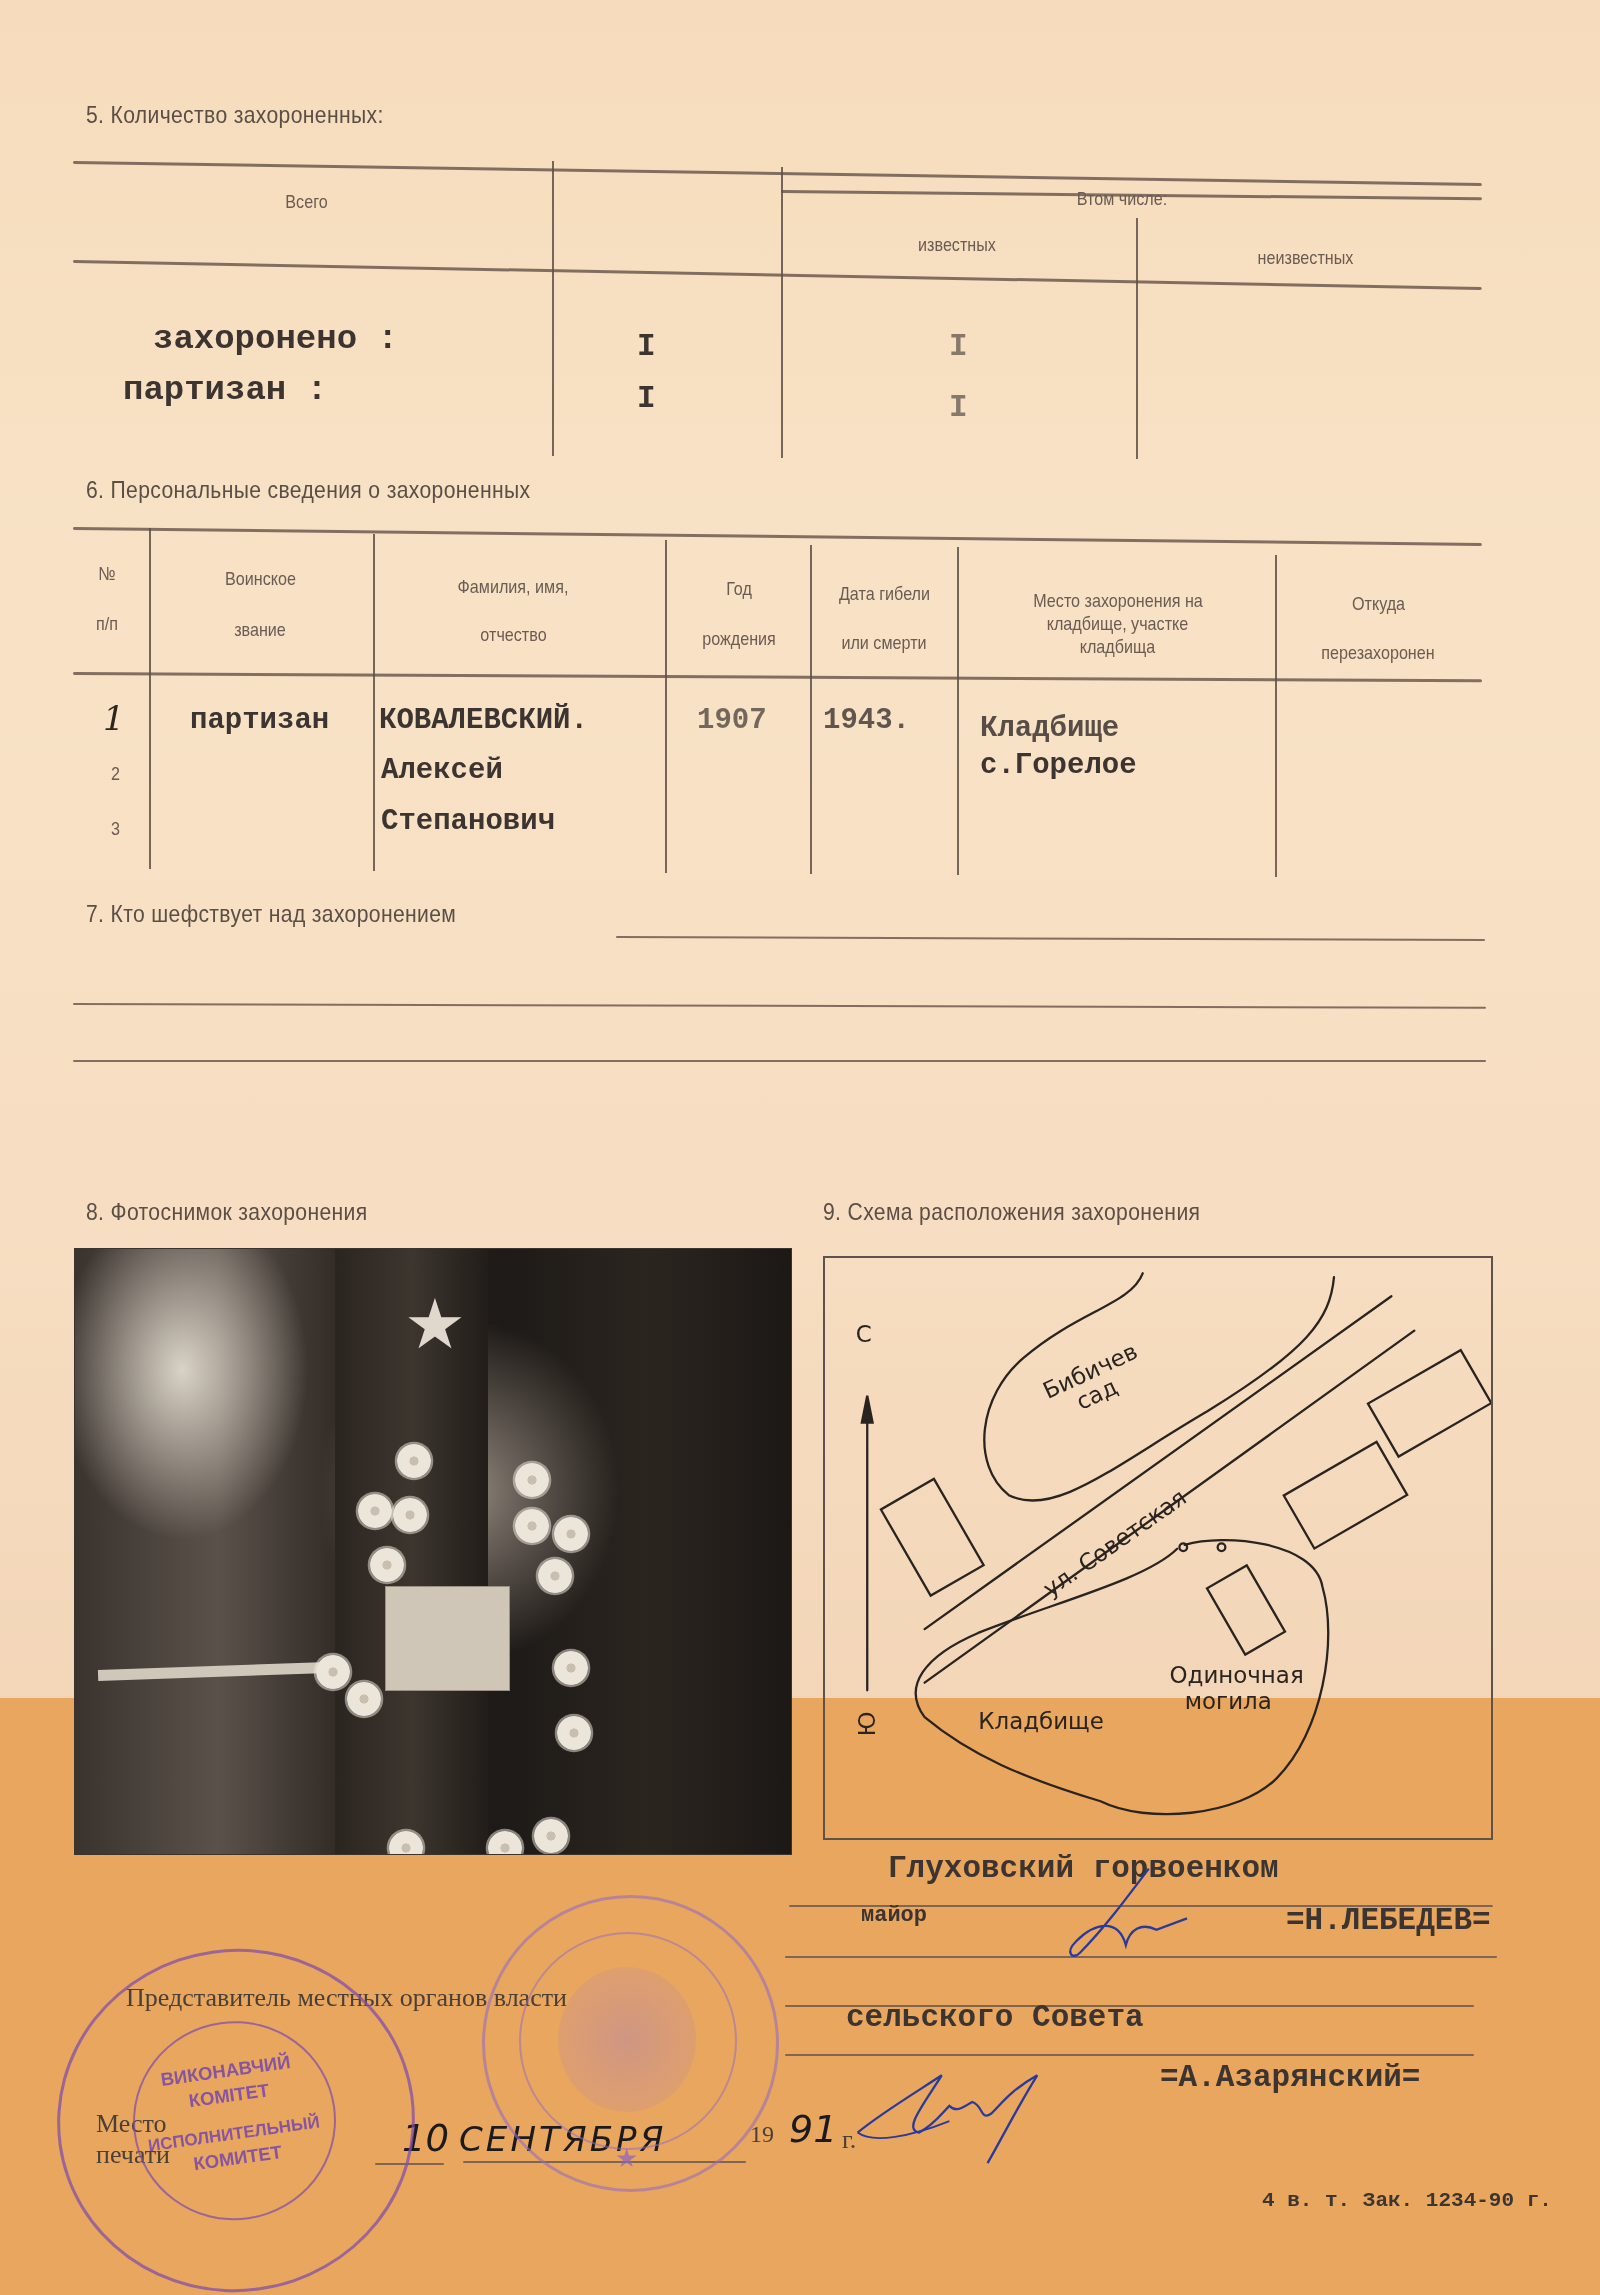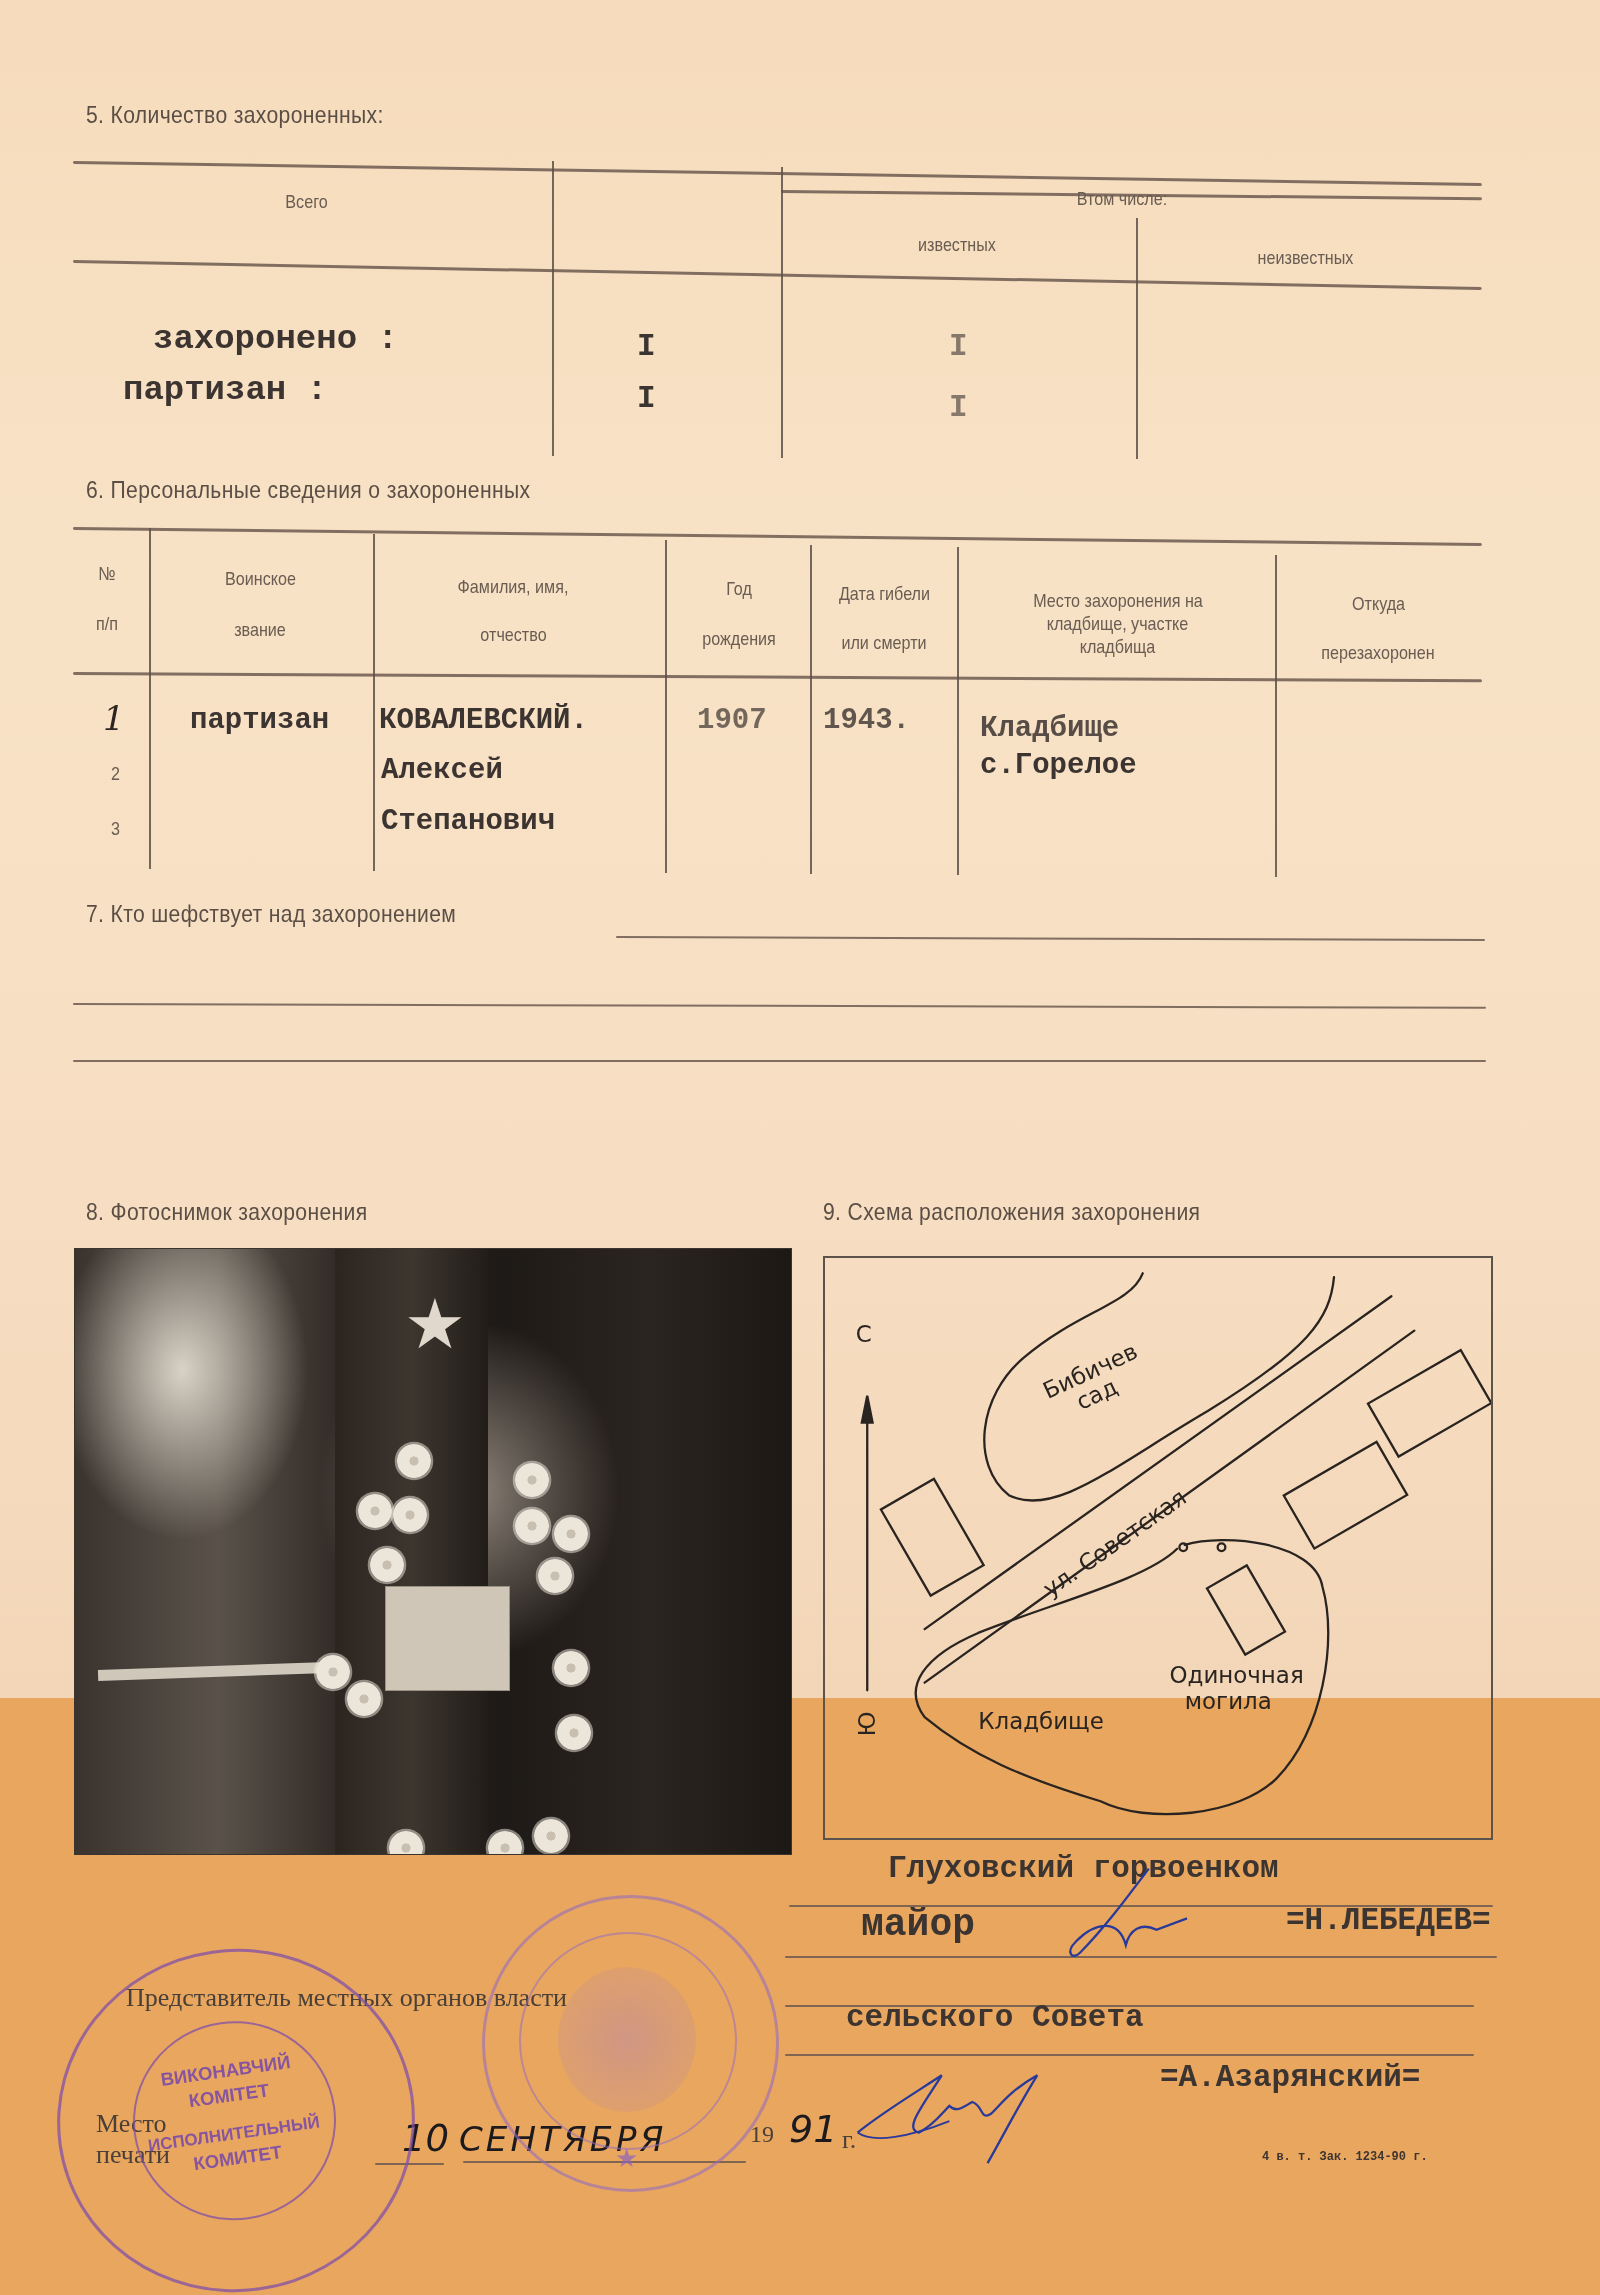--- a/index.html
+++ b/index.html
@@ -36,21 +36,21 @@
   }
   .photo .trunk { position:absolute; left:260px; top:0; width:153px; height:100%; background:linear-gradient(90deg,#2b2520,#3d362f,#221d19); }
   .photo .plaque { position:absolute; left:310px; top:337px; width:123px; height:103px; background:#cfc6b8; border:1.5px solid #9a9084; }
   .photo .star { position:absolute; left:329px; top:42px; font-size:69px; color:#e0d8cc; line-height:1; }
   .photo .flower { position:absolute; width:34px; height:34px; border-radius:50%; background:radial-gradient(circle,#c8bfb0 0 18%,#ece6da 20% 100%); box-shadow:0 0 0 2.3px rgba(240,235,225,0.5); }
   .photo .fence { position:absolute; left:23px; top:417px; width:230px; height:10.7px; background:#cfc7b9; transform:rotate(-2deg); }
   .scheme { position:absolute; left:823px; top:1256px; width:666px; height:580px; border:2.3px solid #5d534b; }
   .sig { position:absolute; }
   .stamp { position:absolute; border-radius:50%; border:3.8px solid rgba(128,80,170,0.75); }
   .stamp-text { font-family:"Liberation Sans",sans-serif; font-weight:bold; color:rgba(118,70,170,0.85); font-size:18.4px; text-align:center; line-height:1.2; }
-  .print-code { font-family:"Liberation Mono",monospace; font-weight:bold; font-size:12px; color:#3d3530; }
+  .print-code { font-family:"Liberation Mono",monospace; font-weight:bold; font-size:21px; color:#3d3530;margin-top:39px; }
 </style>
 </head>
 <body>
 
 <div class="paper">
 
   <div class="abs label" style="left:86px;top:101px;">5. Количество захороненных:</div>
 
   <div class="hline" style="left:73px;top:161px;width:1409px;transform:rotate(0.9deg);"></div>
   <div class="hline" style="left:781px;top:190px;width:701px;transform:rotate(0.6deg);"></div>
@@ -173,21 +173,21 @@
         <text x="450" y="555">Одиночная</text>
         <text x="470" y="590">могила</text>
         <text x="200" y="615">Кладбище</text>
       </g>
     </svg>
   </div>
 
   <div class="hline" style="left:789px;top:1905px;width:704px;height:2.3px;"></div>
 
   <div class="abs typed" style="left:888px;top:1851px;font-size:31px;">Глуховский горвоенком</div>
-  <div class="abs typed" style="left:861px;top:1903px;font-size:38px;">майор</div>
+  <div class="abs typed" style="left:861px;top:1903px;font-size:22px;">майор</div>
   <div class="abs typed" style="left:1286px;top:1903px;font-size:31px;">=Н.ЛЕБЕДЕВ=</div>
   <div class="hline" style="left:785px;top:1956px;width:712px;height:2.3px;"></div>
 
   <div class="hline" style="left:785px;top:2005px;width:689px;height:2.3px;"></div>
   <div class="abs typed" style="left:846px;top:2000px;font-size:31px;">сельского Совета</div>
   <div class="hline" style="left:785px;top:2054px;width:689px;height:2.3px;"></div>
   <div class="abs typed" style="left:1160px;top:2060px;font-size:31px;">=А.Азарянский=</div>
 
   <div class="abs" style="left:126px;top:1983px;font-family:'Liberation Serif',serif;font-size:26px;color:#4a4038;">Представитель местных органов власти</div>
 

